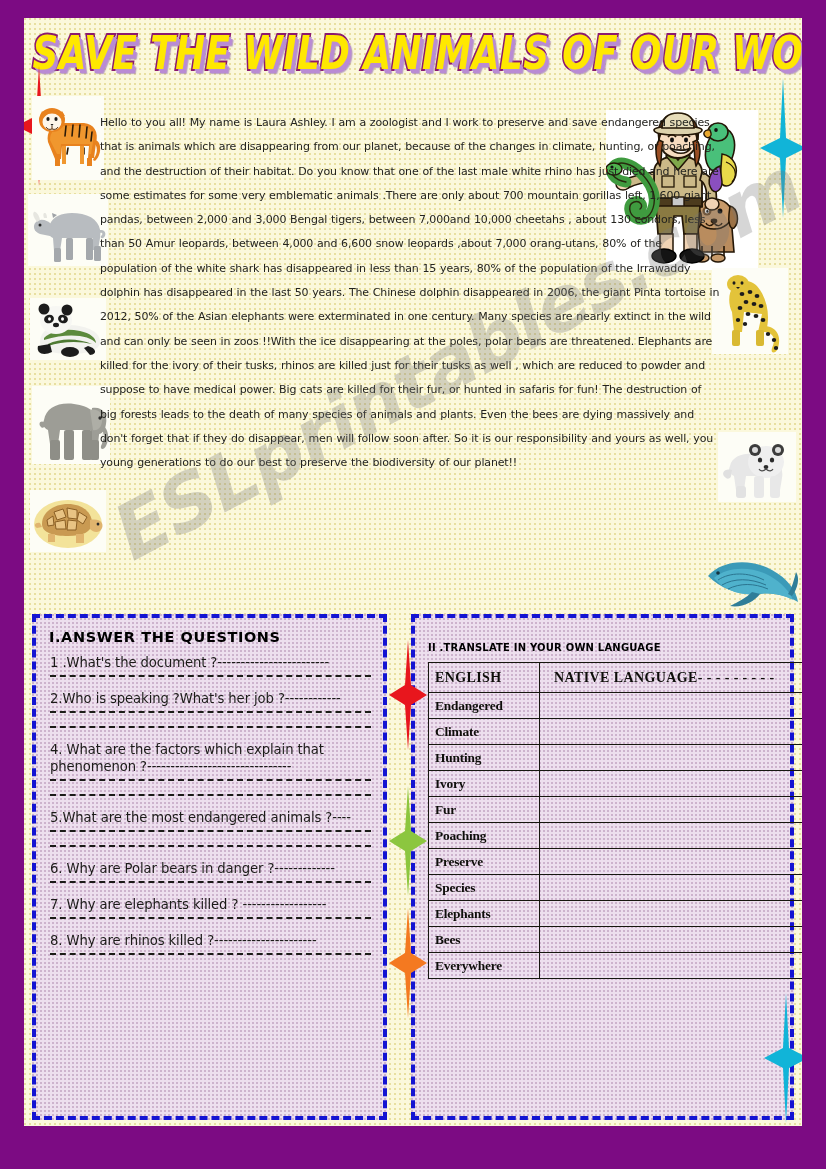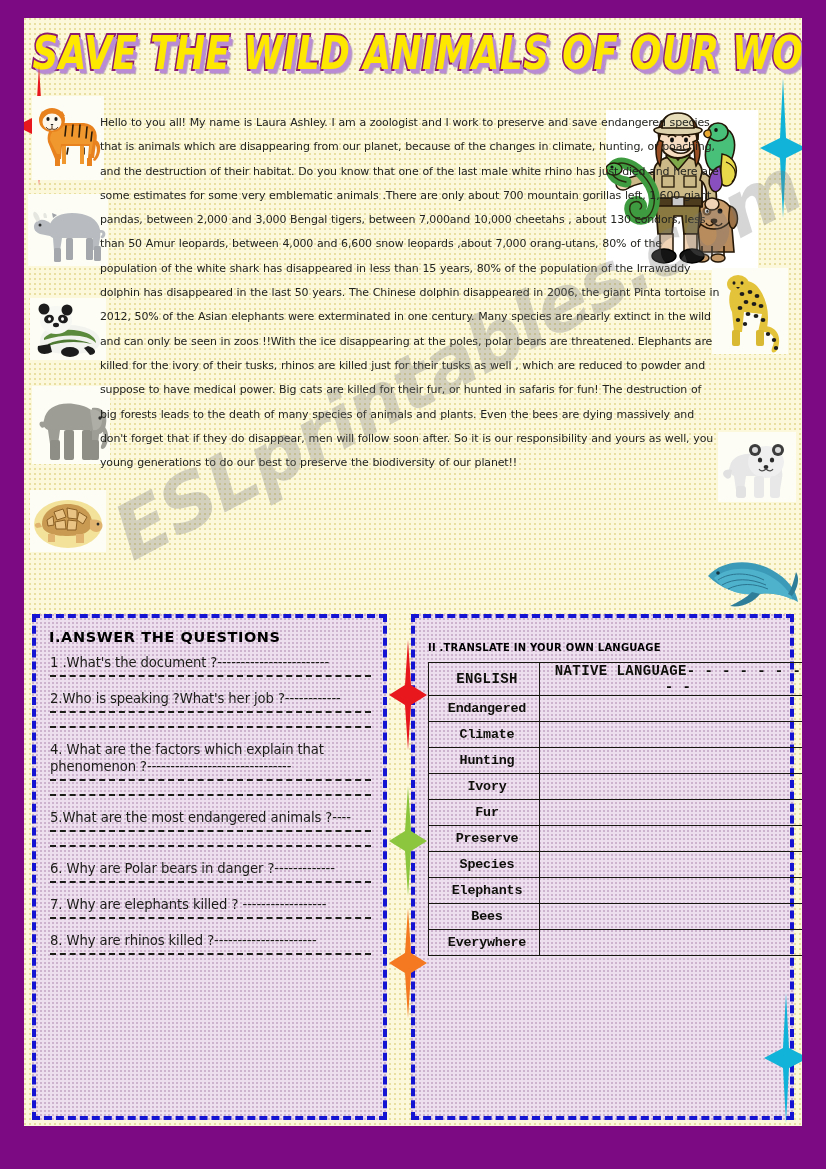--- a/index.html
+++ b/index.html
@@ -159,27 +159,26 @@
   table#vocab-table {
     border-collapse: collapse;
     width: 352px;
     margin-left: 3px;
     table-layout: fixed;
   }
   #vocab-table td {
     border: 1.5px solid #17170f;
     height: 25px;
     padding: 0 0 0 6px;
-    font-family: Liberation Mono, monospace;
+    font-family: Liberation Serif, serif;
     font-size: 13.4px;
     font-weight: bold;
     color: #0e0e0a;
     letter-spacing: -0.2px;
     vertical-align: middle;
-    text-align: center;
   }
   #vocab-table td.col-en { width: 104px; }
   #vocab-table td.col-na { width: 248px; }
   #vocab-table tr.head td {
     height: 29px;
     font-size: 14px;
     letter-spacing: 0.4px;
   }
   #vocab-table tr.head td.col-na { padding-left: 14px; }
 </style>
@@ -564,20 +563,24 @@
             </tr>
             <tr>
               <td class="col-en">Ivory</td>
               <td class="col-na"></td>
             </tr>
             <tr>
               <td class="col-en">Fur</td>
               <td class="col-na"></td>
             </tr>
             <tr>
+              <td class="col-en">Poaching</td>
+              <td class="col-na"></td>
+            </tr>
+            <tr>
               <td class="col-en">Preserve</td>
               <td class="col-na"></td>
             </tr>
             <tr>
               <td class="col-en">Species</td>
               <td class="col-na"></td>
             </tr>
             <tr>
               <td class="col-en">Elephants</td>
               <td class="col-na"></td>

